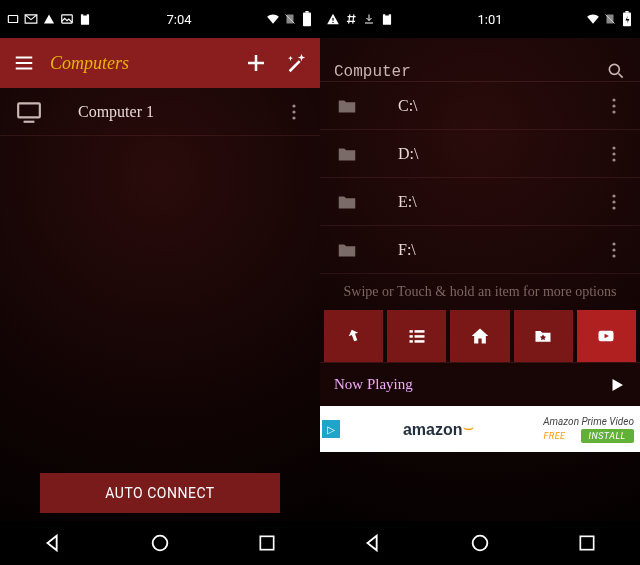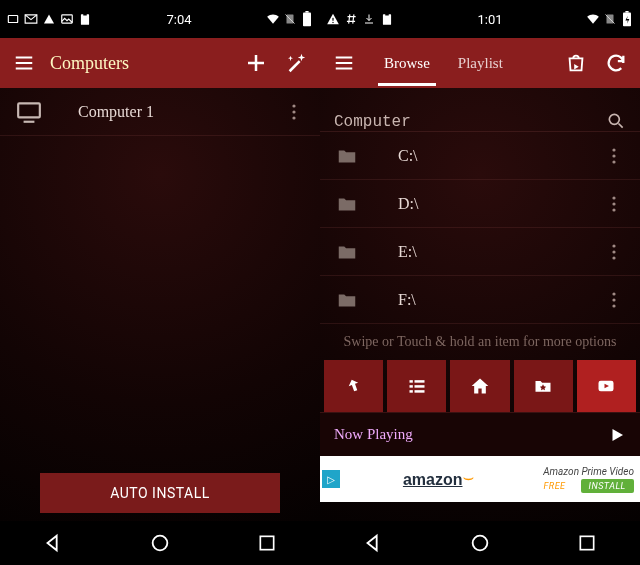--- a/index.html
+++ b/index.html
@@ -4,21 +4,21 @@
 <style>
   * { margin: 0; padding: 0; box-sizing: border-box; }
   body { background: #333; font-family: Roboto, Arial, sans-serif; width: 640px; height: 565px; overflow: hidden; display: flex; }
   .phone { width: 320px; height: 565px; background: #000; position: relative; display: flex; flex-direction: column; }
   .status-bar { height: 38px; background: #000; display: flex; align-items: center; justify-content: space-between; padding: 0 6px; font-size: 12px; color: #fff; }
   .status-left { display: flex; align-items: center; gap: 4px; }
   .status-right { display: flex; align-items: center; gap: 3px; }
   .status-time { color: #fff; font-size: 13px; }
   .sb-icon { width: 14px; height: 14px; display: inline-flex; align-items: center; justify-content: center; }
   .toolbar { height: 50px; background: #8a1e1e; display: flex; align-items: center; padding: 0 10px; gap: 12px; }
-  .toolbar .title { color: #fef9c3; font-size: 18px; flex: 1; font-family: Georgia, serif; }
+  .toolbar .title { color: #eab308; font-size: 18px; flex: 1; font-family: Georgia, serif; font-style: italic; }
   .toolbar .tabs { display: flex; flex: 1; gap: 0; }
   .tab { color: #e8d0d0; font-size: 15px; padding: 14px 14px; position: relative; font-family: Georgia, serif; }
   .tab.active { color: #fff; }
   .tab.active::after { content: ''; position: absolute; bottom: 0; left: 8px; right: 8px; height: 3px; background: #fff; }
   .ic-btn { width: 28px; height: 28px; display: flex; align-items: center; justify-content: center; color: #fff; }
   .body { flex: 1; background: radial-gradient(circle at 50% 20%, #2a0b0b 0%, #120404 60%, #050101 100%); overflow: hidden; display: flex; flex-direction: column; }
   .list-row { height: 48px; display: flex; align-items: center; padding: 0 14px; border-bottom: 1px solid rgba(120,60,60,0.25); color: #e7d9d5; font-family: Georgia, serif; font-size: 16px; gap: 20px; }
   .list-row .row-icon { width: 36px; display: flex; }
   .list-row .row-label { flex: 1; padding-left: 8px; }
   .list-row .row-more { width: 24px; color: #a08a85; display: flex; justify-content: center; }
@@ -26,21 +26,21 @@
   .search-row .label { flex: 1; }
   .hint { text-align: center; color: #7d6660; font-family: Georgia, serif; font-size: 14px; padding: 10px 20px; }
   .bottom-toolbar { display: flex; height: 52px; gap: 4px; padding: 0 4px; }
   .bt-btn { flex: 1; background: #7a1717; display: flex; align-items: center; justify-content: center; }
   .bt-btn.active { background: #b02020; }
   .now-playing { height: 44px; background: #180505; display: flex; align-items: center; padding: 0 14px; color: #f0abfc; font-family: Georgia, serif; font-size: 15px; border-top: 1px solid #3a1212; }
   .now-playing .npl { flex: 1; }
   .ad { height: 46px; background: #fff; display: flex; align-items: center; font-size: 10px; }
   .ad .ad-icon { width: 18px; height: 18px; background: #1fa5c9; margin-left: 2px; display:flex; align-items:center; justify-content:center; color:#fff; font-size:10px; }
   .ad .amazon { flex: 1; background: #fff; height: 100%; display: flex; align-items: center; justify-content: center; }
-  .ad .amz-logo { font-family: Arial; font-weight: bold; color: #232f3e; font-size: 16px; text-decoration: underline; }
+  .ad .amz-logo { font-family: Arial; font-weight: bold; color: #232f3e; font-size: 16px; }
   .ad .amz-smile { color: #ff9900; font-size: 18px; position: relative; top: -2px; }
   .ad .right { display: flex; flex-direction: column; align-items: center; padding: 2px 6px; gap: 2px; font-style: italic; }
   .ad .ad-title { font-size: 10px; color: #444; white-space: nowrap; }
   .ad .free { color: #ff9900; font-size: 9px; letter-spacing: 0.5px; }
   .ad .install { background: #61b03a; color: #fff; font-size: 9px; padding: 2px 8px; border-radius: 2px; letter-spacing: 0.5px; }
   .ad .right-row { display: flex; gap: 15px; align-items: center; }
   .navbar { height: 44px; background: #000; display: flex; align-items: center; justify-content: space-around; }
   .nav-btn { width: 28px; height: 28px; display: flex; align-items: center; justify-content: center; color: #fff; }
   .auto-connect-wrap { padding: 6px 40px 8px; }
   .auto-connect { background: #7a1b1b; color: #fff; text-align: center; padding: 12px; font-size: 14px; letter-spacing: 0.5px; }
@@ -137,21 +137,21 @@
       <span class="row-more">
         <svg width="4" height="16" viewBox="0 0 4 16" fill="#a08a85">
             <circle cx="2" cy="2" r="1.6"></circle>
             <circle cx="2" cy="8" r="1.6"></circle>
             <circle cx="2" cy="14" r="1.6"></circle>
           </svg>
       </span>
     </div>
     <div class="flex-spacer"></div>
     <div class="auto-connect-wrap">
-      <div class="auto-connect">AUTO INSTALL</div>
+      <div class="auto-connect">AUTO CONNECT</div>
     </div>
   </div>
 
   <div class="navbar">
     <div class="nav-btn">
         <svg width="22" height="22" viewBox="0 0 24 24" fill="none" stroke="#fff" stroke-width="2">
           <path d="M16 4L6 12l10 8z" fill="none"></path>
         </svg>
       </div>
     <div class="nav-btn">
@@ -210,43 +210,20 @@
       <span class="sb-icon">
           <svg width="10" height="16" viewBox="0 0 12 20" fill="#fff">
             <rect x="1" y="2" width="10" height="17" rx="1"></rect>
             <rect x="4" y="0" width="4" height="2"></rect>
             <path d="M7 6l-3 6h3l-1 4 3-6H6z" fill="#000"></path>
           </svg>
         </span>
     </div>
   </div>
 
-  <div class="toolbar">
-    <div class="ic-btn">
-      <svg width="22" height="22" viewBox="0 0 24 24">
-          <path stroke="#fff" stroke-width="2" d="M3 6h18M3 12h18M3 18h18"></path>
-        </svg>
-    </div>
-    <div class="tabs">
-      <div class="tab active">Browse</div>
-      <div class="tab">Playlist</div>
-    </div>
-    <div class="ic-btn">
-      <svg width="22" height="22" viewBox="0 0 24 24" fill="#fff">
-          <path d="M5 7h14l-1 13H6z" fill="none" stroke="#fff" stroke-width="2"></path>
-          <path d="M9 7a3 3 0 016 0" fill="none" stroke="#fff" stroke-width="2"></path>
-          <path d="M10 13l5 3-5 3z"></path>
-        </svg>
-    </div>
-    <div class="ic-btn">
-      <svg width="22" height="22" viewBox="0 0 24 24" fill="none" stroke="#fff" stroke-width="2.5">
-          <path d="M20 12a8 8 0 10-2.3 5.6M20 4v6h-6"></path>
-        </svg>
-    </div>
-  </div>
 
   <div class="body">
     <div class="search-row">
       <span class="label">Computer</span>
       <span>
           <svg width="20" height="20" viewBox="0 0 24 24" fill="none" stroke="#c8b5b0" stroke-width="2">
             <circle cx="10" cy="10" r="6"></circle>
             <path d="M15 15l5 5"></path>
           </svg>
         </span>

